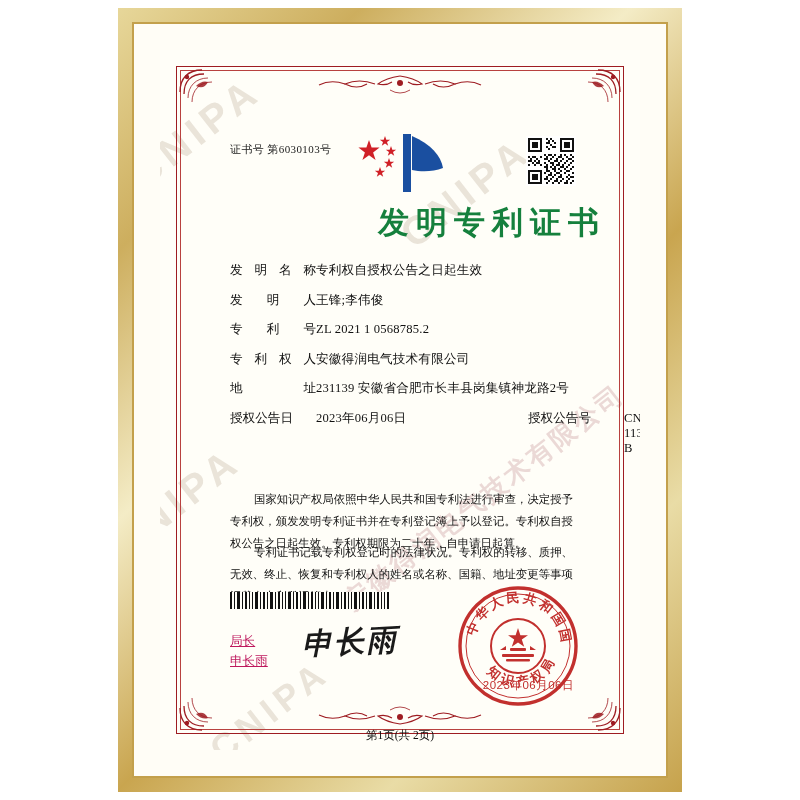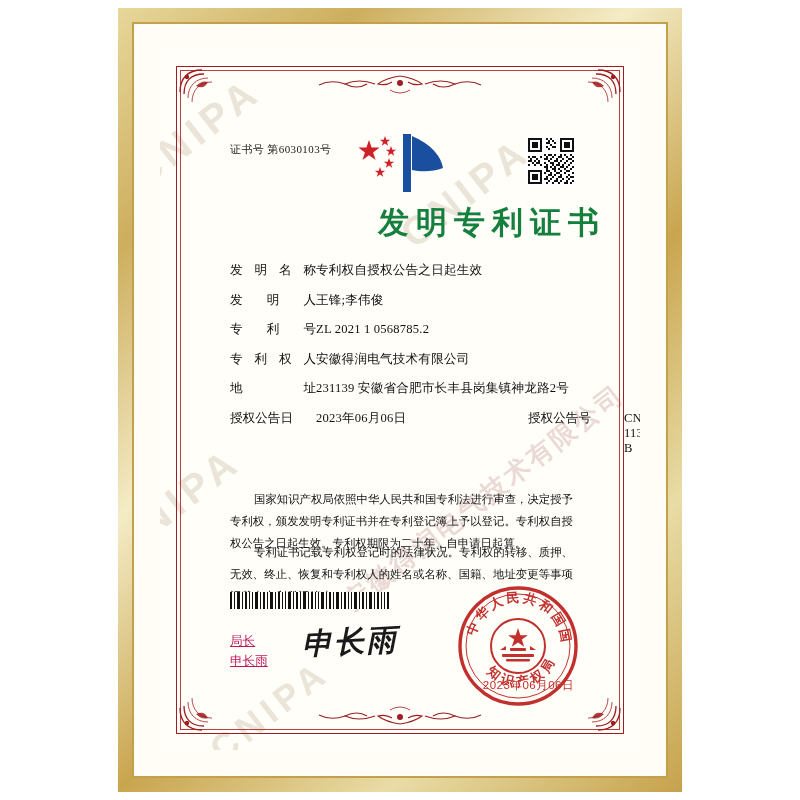--- a/index.html
+++ b/index.html
@@ -643,19 +643,20 @@
                 <textPath href="#sealArcTop" startOffset="7%">中华人民共和国国家</textPath>
               </text>
               <text font-family="Liberation Serif, serif" font-size="13" fill="#c2302e" font-weight="700" letter-spacing="4">
                 <textPath href="#sealArcBottom" startOffset="22%">知识产权局</textPath>
               </text>
             </svg>
           </div>
 
           <div class="seal-date">2023年06月06日</div>
 
+          <div class="page-num">第1页(共 2页)</div>
 
         </div>
 
       </div>
     </div>
   </div>
 </div>
 
 </body></html>

